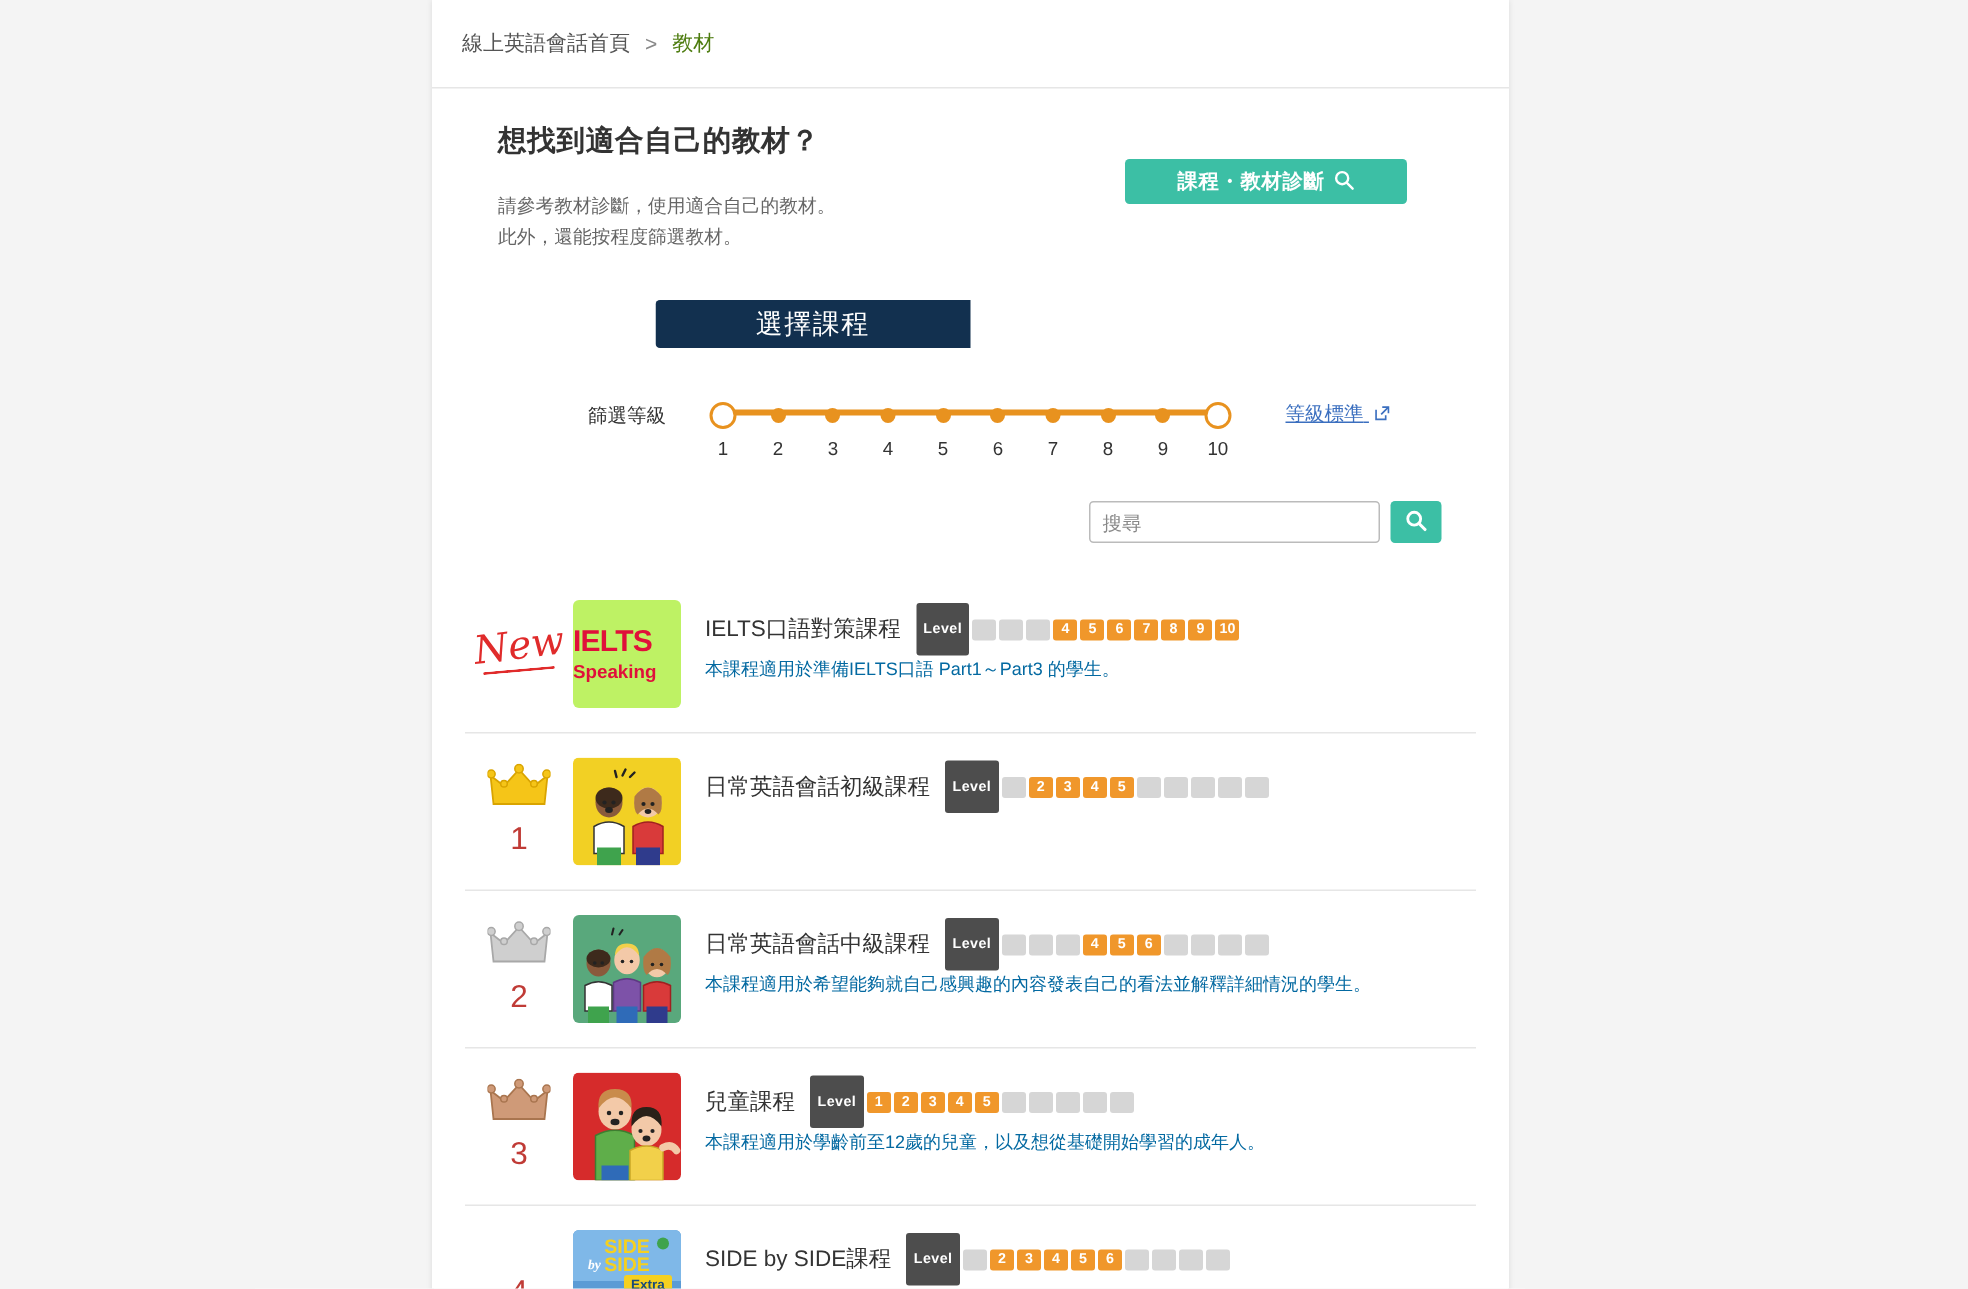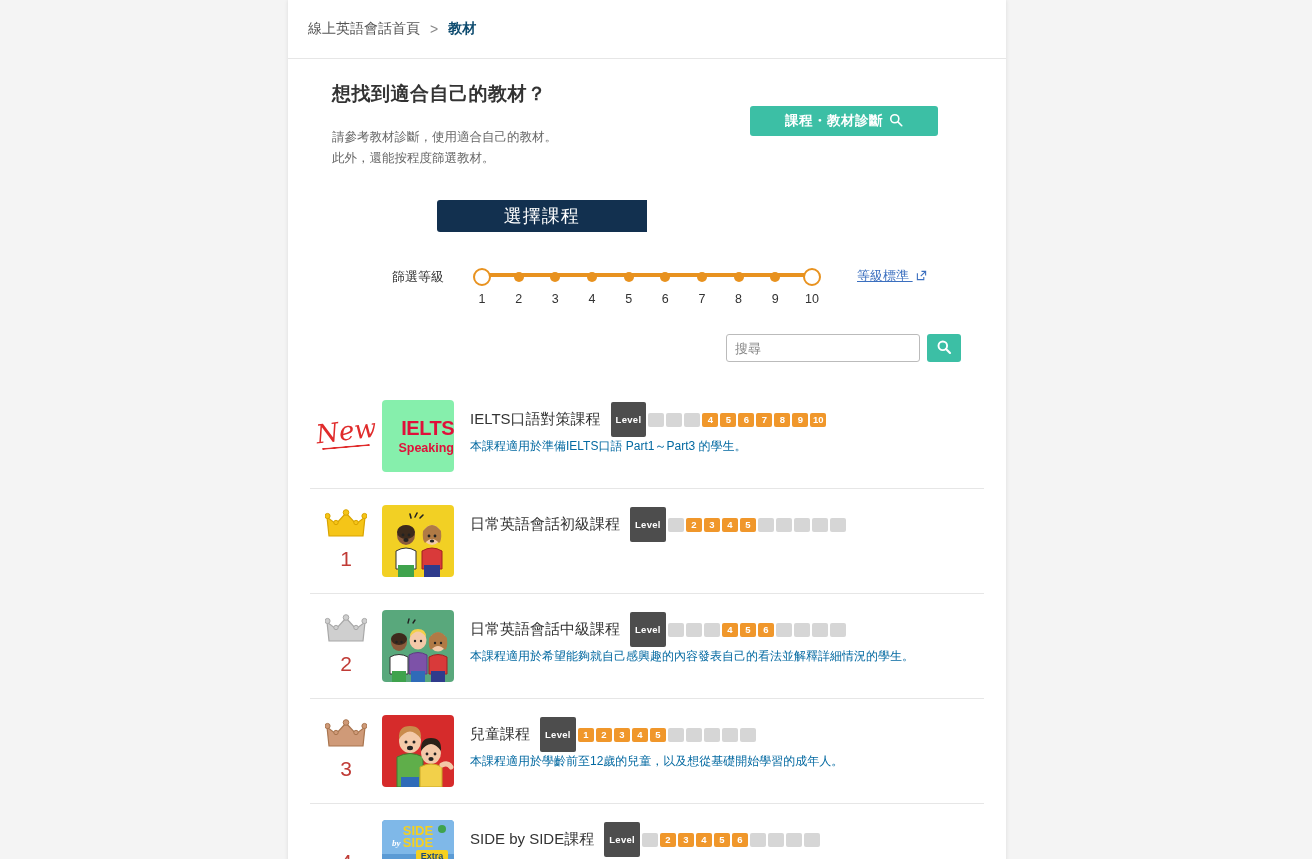--- a/index.html
+++ b/index.html
@@ -19,21 +19,21 @@
   }
 
   
   .breadcrumb {
     height: 59px; display: flex; align-items: center;
     padding-left: 20px; border-bottom: 1px solid #e6e6e6;
     font-size: 14px; color: #555;
   }
   .breadcrumb a { color: #555; text-decoration: none; }
   .breadcrumb .sep { margin: 0 10px; color: #888; }
-  .breadcrumb .current { color: #0c4a6e; font-weight: bold; }
+  .breadcrumb .current { color: #4d7c0f; }
 
   
   .intro { padding: 22px 22px 0 44px; position: relative; }
   .intro h1 {
     margin: 0 0 20px 0; font-size: 19px; font-weight: bold;
     color: #333; letter-spacing: .5px;
   }
   .intro p {
     margin: 0; font-size: 12.5px; line-height: 1.65; color: #666;
   }
@@ -131,22 +131,22 @@
     font-family: "DejaVu Serif", serif; transform: rotate(-7deg); line-height: 1; margin-top: 14px; }
   .new-underline { width: 48px; height: 0; border-bottom: 2px solid #e02b2b;
     transform: rotate(-5deg); margin-top: 2px; border-radius: 2px; }
 
   .thumb-col { width: 76px; flex: 0 0 76px; }
   .thumb {
     width: 72px; height: 72px; border-radius: 4px; overflow: hidden;
     display: block;
   }
   .ielts-thumb {
-    background: #86efac; display: flex; flex-direction: column;
-    align-items: flex-end; justify-content: center; color: #e0103a;
+    background: #bef264; display: flex; flex-direction: column;
+    align-items: flex-start; justify-content: center; color: #e0103a;
   }
   .ielts-thumb .l1 { font-size: 20px; font-weight: bold; letter-spacing: -.5px; }
   .ielts-thumb .l2 { font-size: 12.5px; font-weight: bold; margin-top: 1px; }
 
   .info-col { flex: 1; padding-left: 12px; padding-top: 2px; }
   .course-head { display: flex; align-items: center; flex-wrap: wrap; gap: 10px; }
   .course-title { font-size: 15px; color: #333; }
   .levels { display: flex; gap: 2px; align-items: center; }
   .lv-label {
     background: #4d4d4d; color: #fff; font-size: 9.5px; font-weight: bold;

